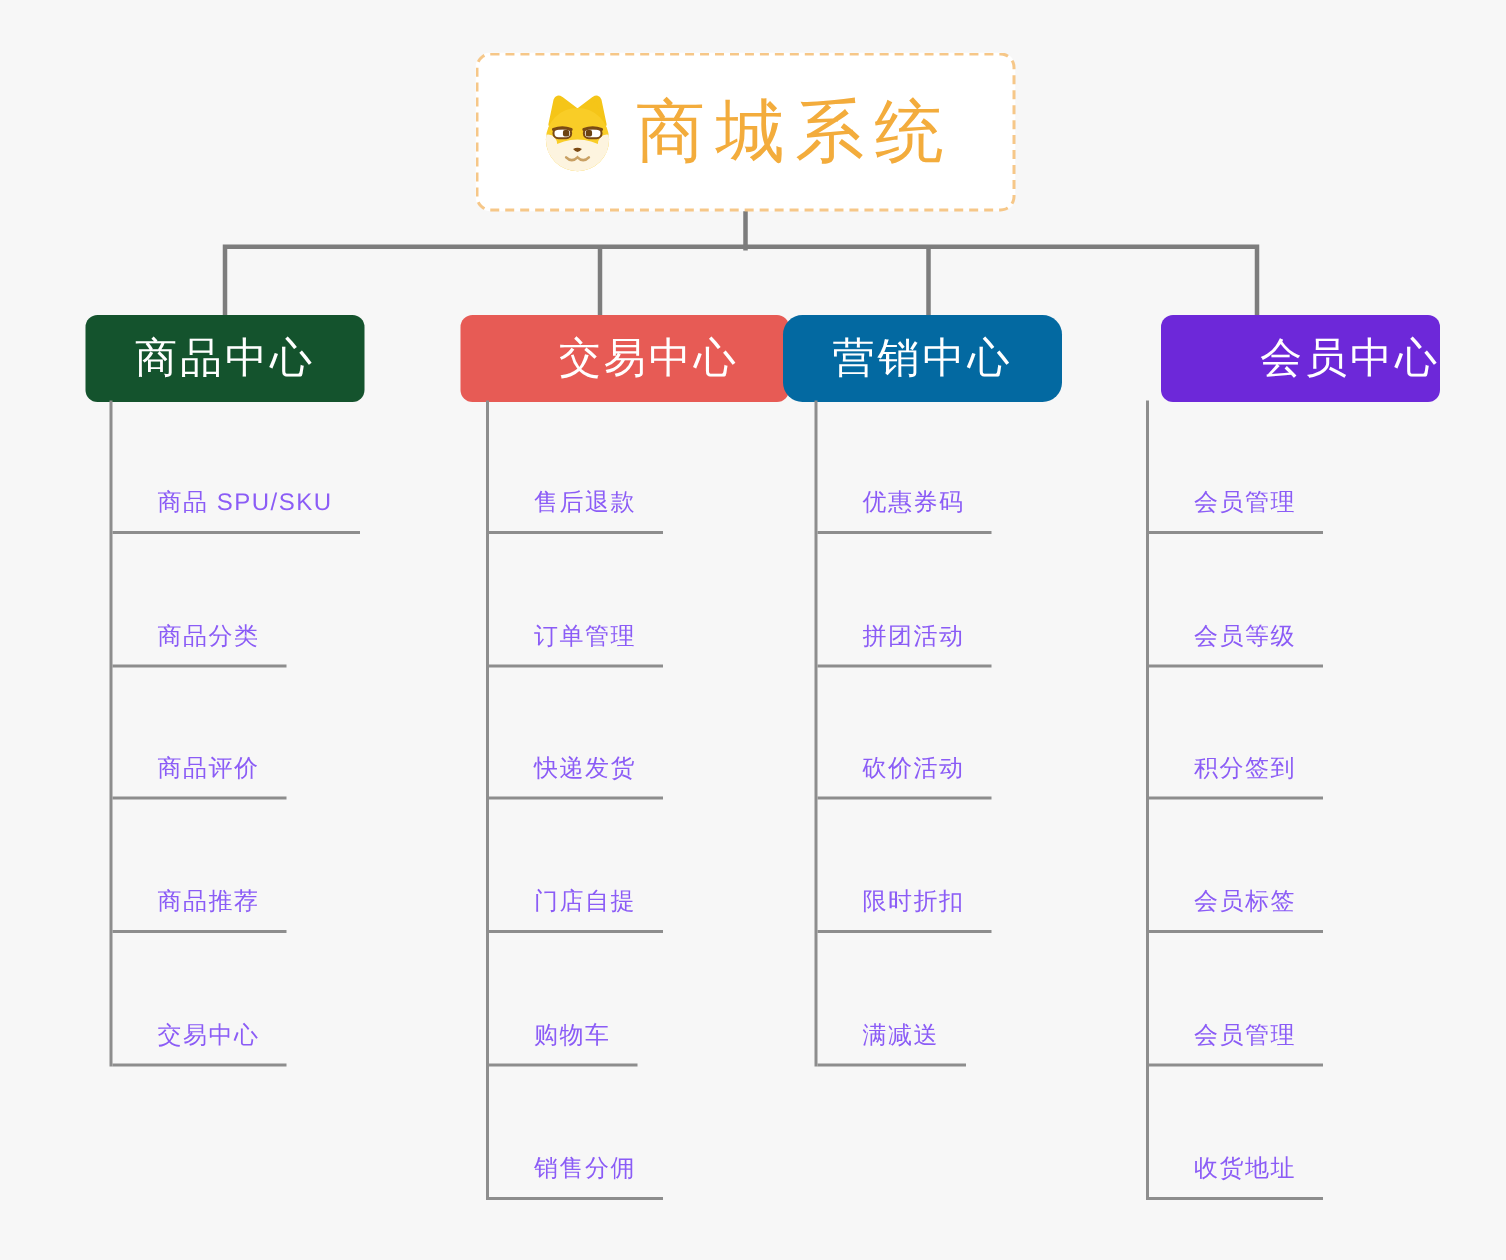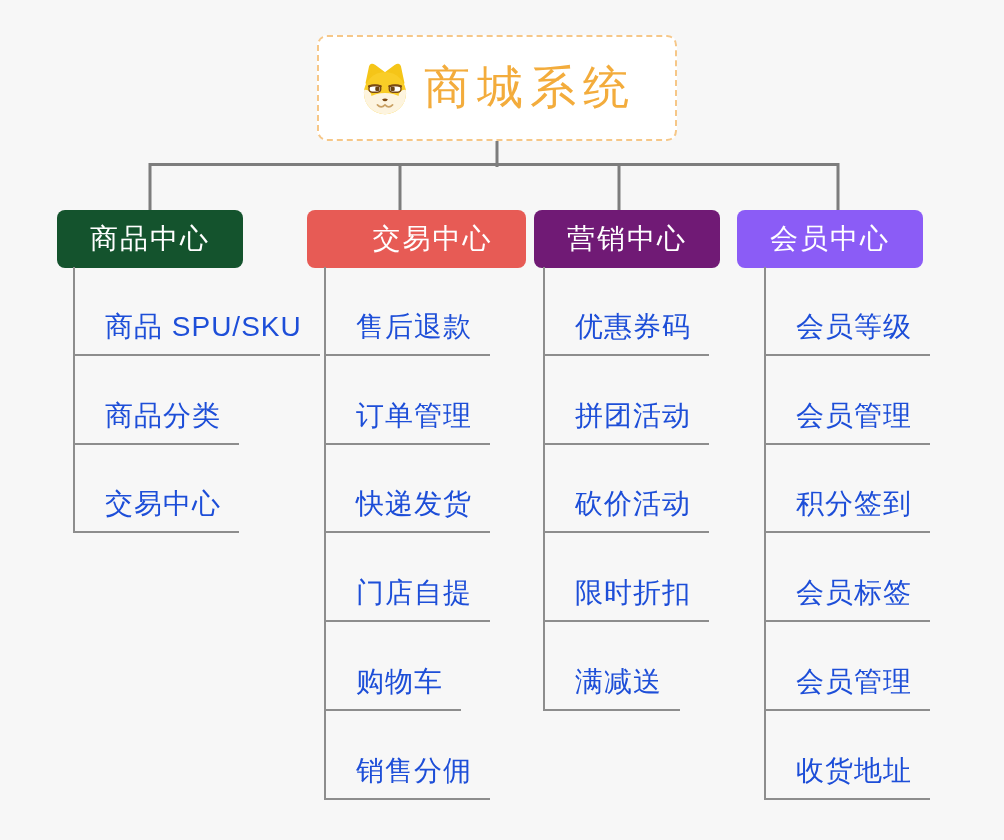--- a/index.html
+++ b/index.html
@@ -41,43 +41,43 @@
     position:absolute;top:210px;height:58px;width:186px;
     border-radius:8px;
     display:flex;align-items:center;justify-content:center;
     color:#ffffff;
     font-size:28px;
     letter-spacing:2px;
     white-space:nowrap;
   }
   .b0{left:57px;background:#14532d;}
   .b1{left:307px;width:187px;background:#e75b55;padding-left:32px;}
-  .b2{left:534px;background:#701a75;}
-  .b3{left:737px;background:#8b5cf6;}
+  .b2{left:522px;background:#0369a1;border-radius:13px;}
+  .b3{left:774px;background:#6d28d9;justify-content:flex-end;}
   
   .tree{
     position:absolute;top:267px;
     border-left:2px solid #8d8d8d;
     display:flex;flex-direction:column;
   }
   .t0{left:73px;}
   .t1{left:324px;}
   .t2{left:543px;}
   .t3{left:764px;}
   .tree .item{
     height:88.8px;
     display:flex;align-items:flex-end;
   }
   .tree .item span{
     display:inline-block;
     padding:0 18px 8px 30px;
     border-bottom:2px solid #8d8d8d;
-    font-size:28px;
+    font-size:16px;
     letter-spacing:1px;
-    color:#1d4ed8;
+    color:#8b5cf6;
     white-space:nowrap;
   }
 </style>
 </head>
 <body>
 
 <div class="canvas">
 
   <svg class="connectors" width="1004" height="840" viewBox="0 0 1004 840">
     <g stroke="#7d7d7d" stroke-width="3" fill="none">
@@ -133,20 +133,26 @@
   </div>
 
   <div class="tree t0">
     <div class="item">
         <span>商品 SPU/SKU</span>
       </div>
     <div class="item">
         <span>商品分类</span>
       </div>
     <div class="item">
+        <span>商品评价</span>
+      </div>
+    <div class="item">
+        <span>商品推荐</span>
+      </div>
+    <div class="item">
         <span>交易中心</span>
       </div>
   </div>
 
   <div class="tree t1">
     <div class="item">
         <span>售后退款</span>
       </div>
     <div class="item">
         <span>订单管理</span>
@@ -178,32 +184,32 @@
     <div class="item">
         <span>限时折扣</span>
       </div>
     <div class="item">
         <span>满减送</span>
       </div>
   </div>
 
   <div class="tree t3">
     <div class="item">
+        <span>会员管理</span>
+      </div>
+    <div class="item">
         <span>会员等级</span>
       </div>
     <div class="item">
+        <span>积分签到</span>
+      </div>
+    <div class="item">
+        <span>会员标签</span>
+      </div>
+    <div class="item">
         <span>会员管理</span>
       </div>
     <div class="item">
-        <span>积分签到</span>
-      </div>
-    <div class="item">
-        <span>会员标签</span>
-      </div>
-    <div class="item">
-        <span>会员管理</span>
-      </div>
-    <div class="item">
         <span>收货地址</span>
       </div>
   </div>
 
 </div>
 
 </body></html>

